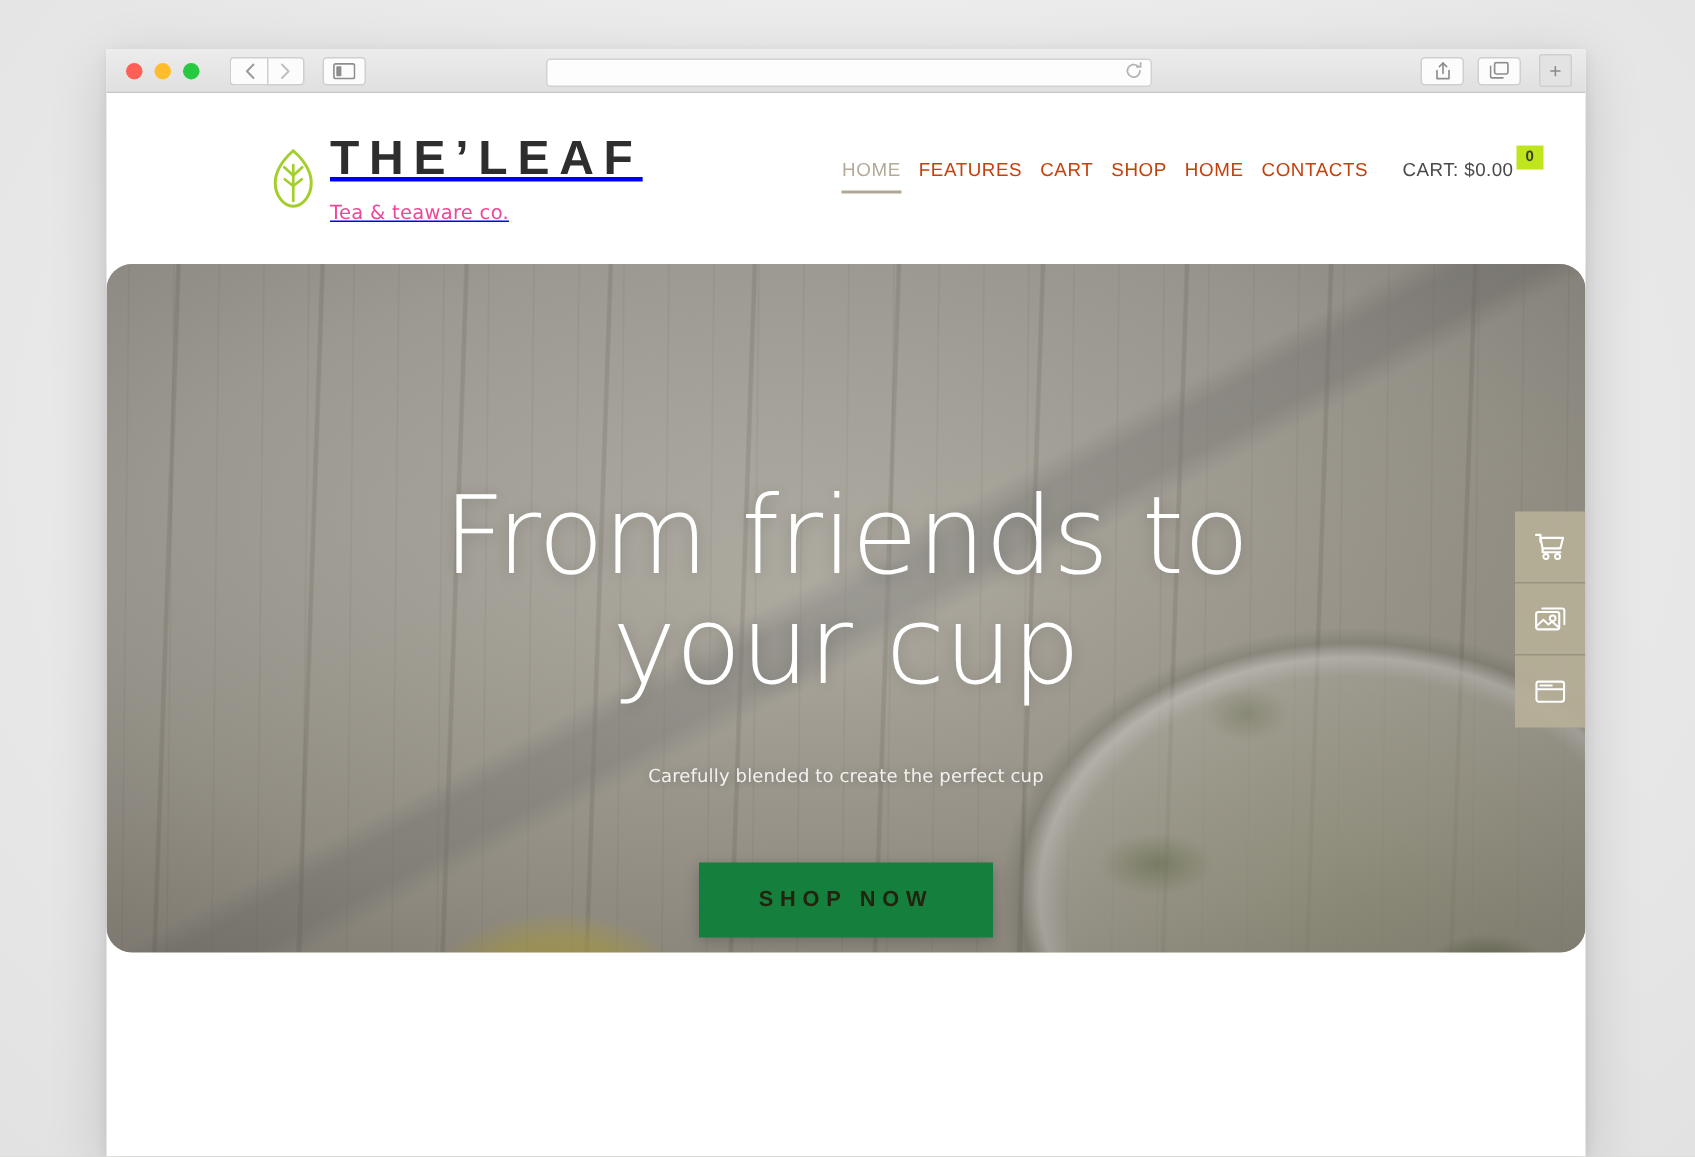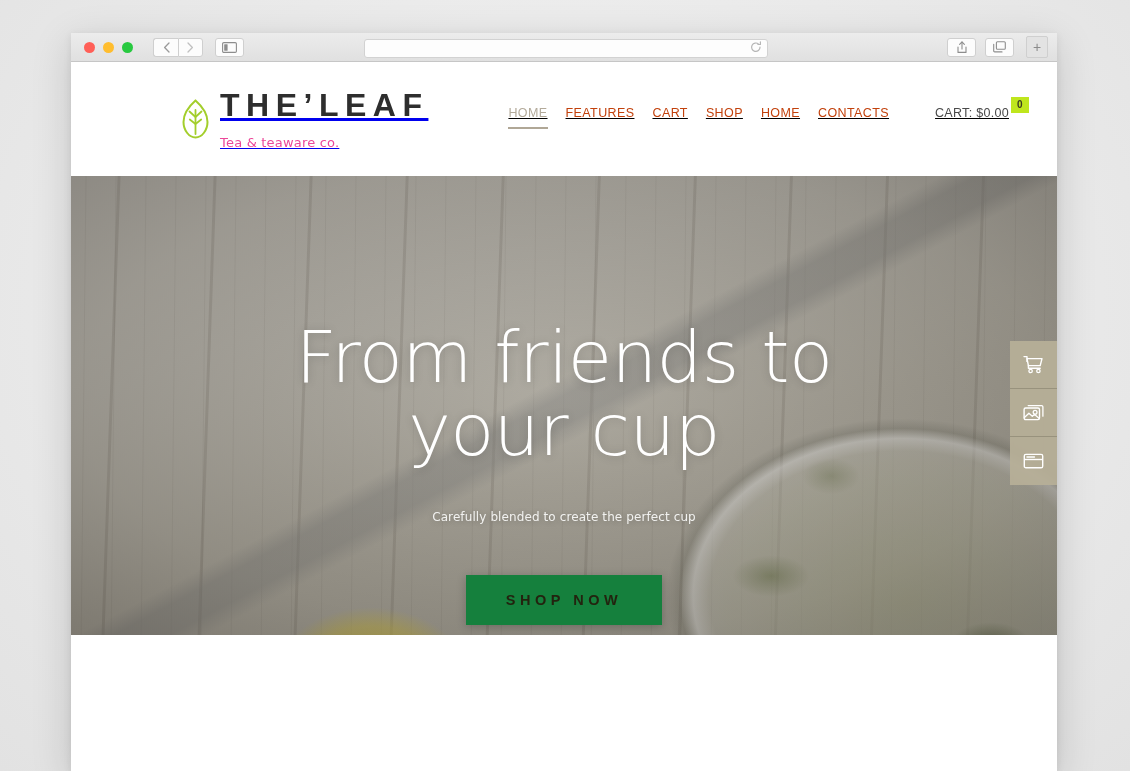--- a/index.html
+++ b/index.html
@@ -162,40 +162,39 @@
     color: #ec4899;
     letter-spacing: 0.2px;
     margin-top: 12px;
     font-family: "DejaVu Sans", sans-serif;
   }
 
   #main-nav {
     margin-left: auto;
     display: flex;
     align-items: flex-start;
-    gap: 18px;
+    gap: 12px;
     position: relative;
     top: -2px;
-    text-decoration: underline;
   }
   .nav-link {
     font-size: 12.5px;
     letter-spacing: 0.4px;
     color: #c2410c;
     text-decoration: none;
     padding-bottom: 7px;
     white-space: nowrap;
   }
   .nav-link.active {
     color: #b3aa9a;
     border-bottom: 2px solid #b0a796;
   }
 
   #cart-link {
-    margin-left: 28px;
+    margin-left: 11px;
     position: relative;
     font-size: 12.5px;
     color: #4a4a4a;
     letter-spacing: 0.3px;
     white-space: nowrap;
     text-decoration: none;
   }
   #cart-badge {
     position: absolute;
     left: 100%;
@@ -208,20 +207,21 @@
     padding: 3px 6px;
     line-height: 1;
   }
 
   
   #hero {
     position: relative;
     height: 459px;
     overflow: hidden;
     background: #b9b2a4;
+    border-radius: 17px;
   }
 
   
   #hero-photo {
     position: absolute;
     inset: 0;
     background:
       
       radial-gradient(ellipse 110px 46px at 545px 718px, rgba(120,120,116,0.85) 0%, rgba(150,150,145,0.5) 55%, rgba(170,170,165,0) 78%),
       

